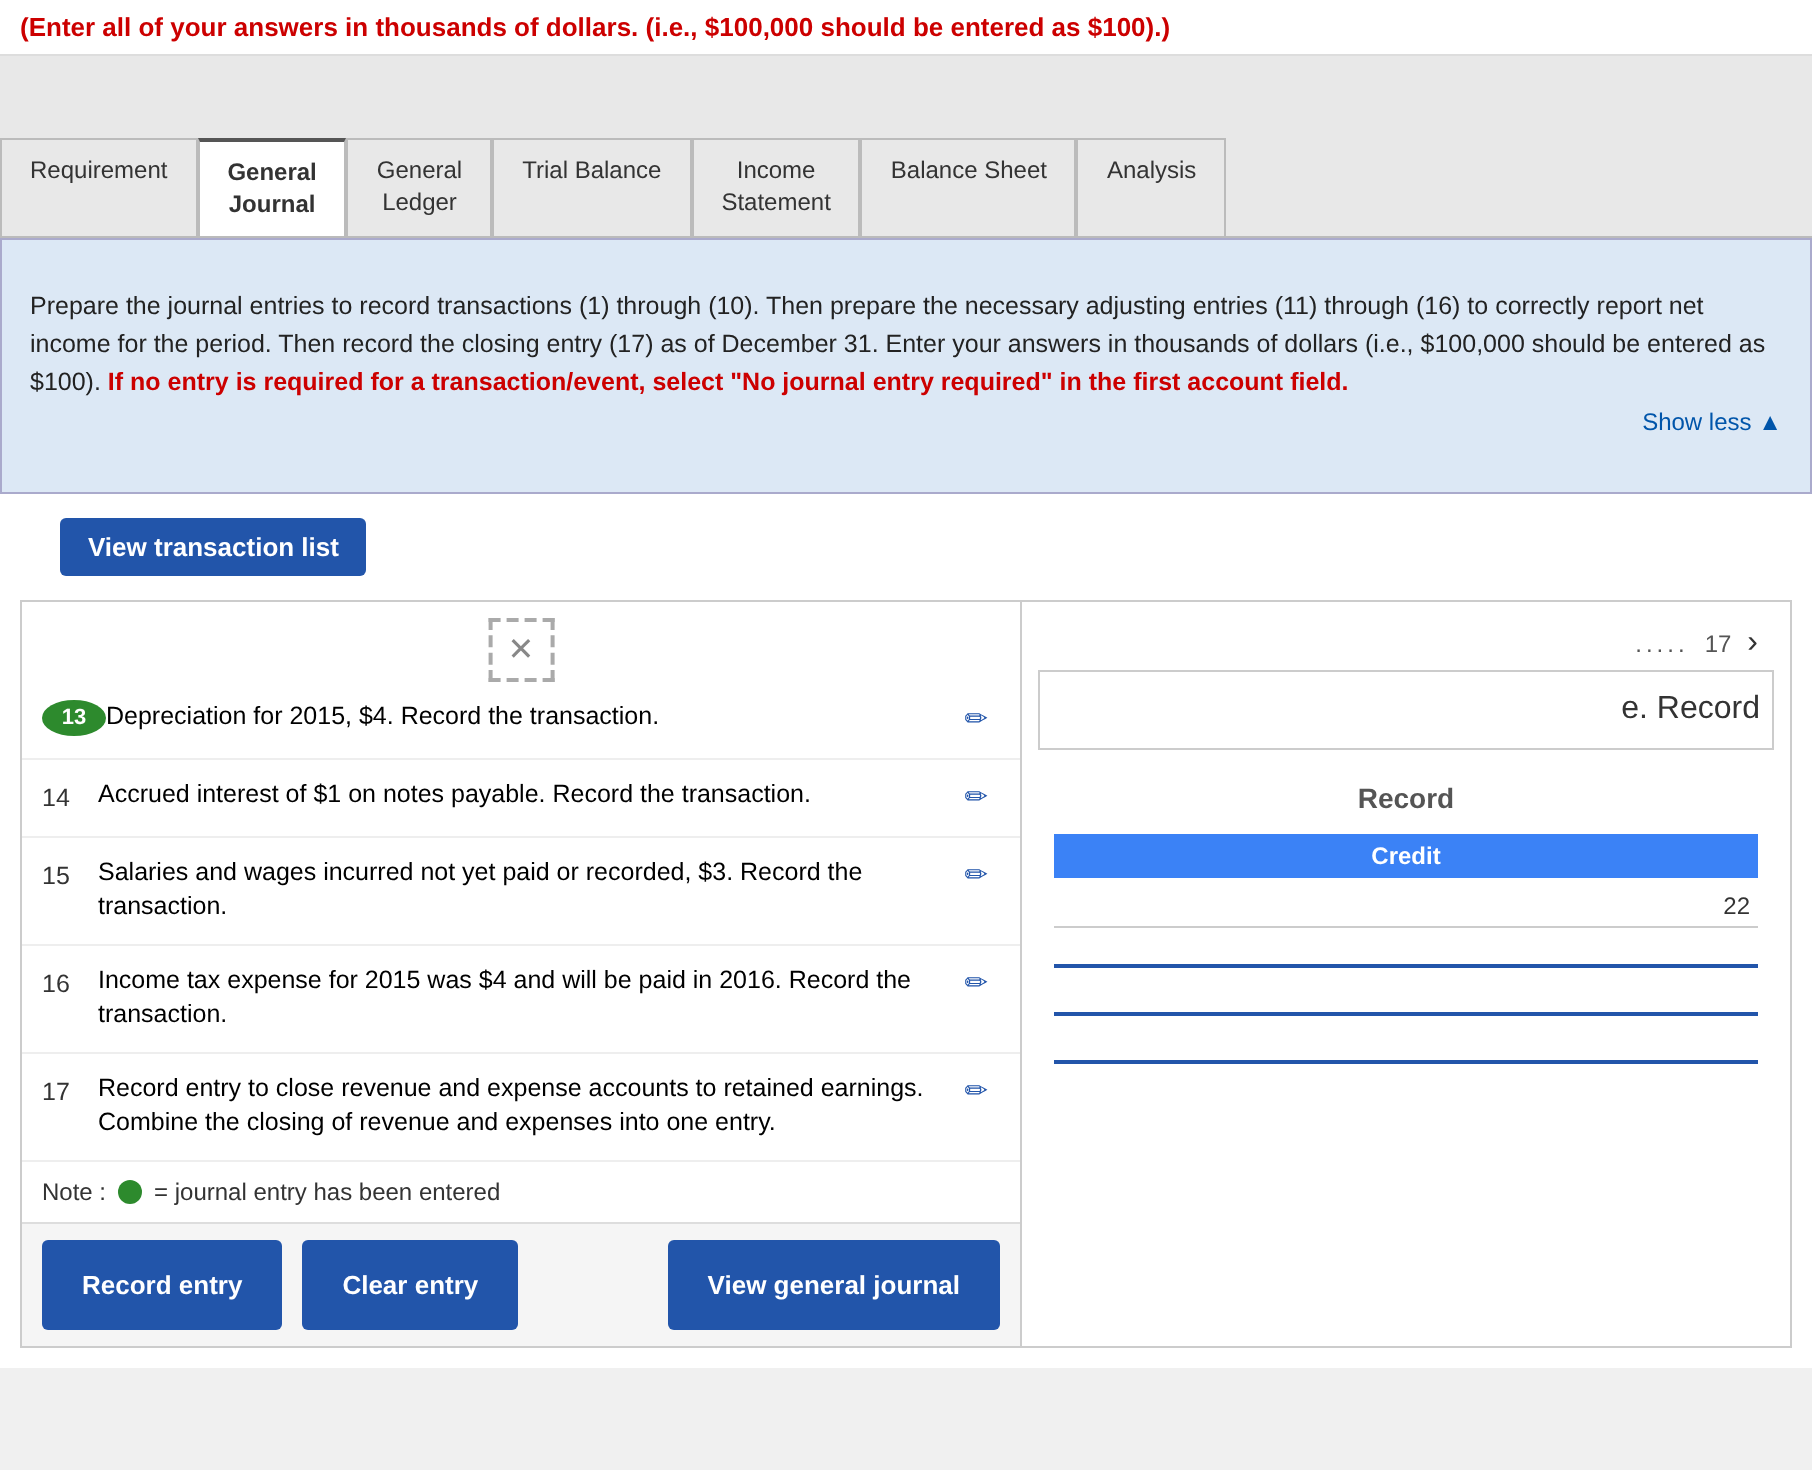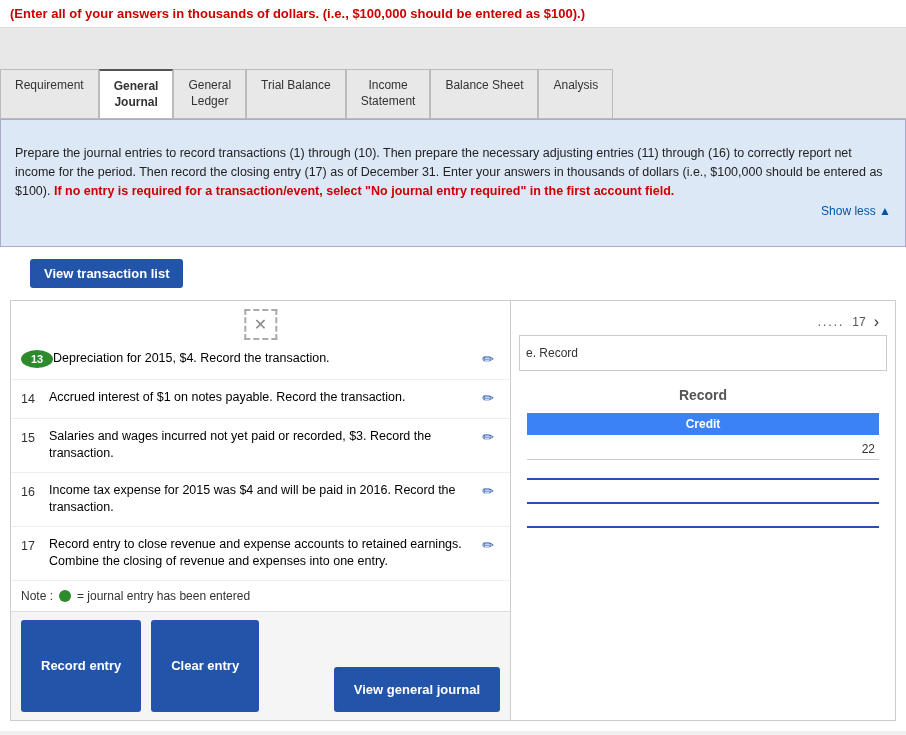--- a/index.html
+++ b/index.html
@@ -303,34 +303,34 @@
 
       <div class="note-row">
         <span>Note :</span>
         <span class="green-dot"></span>
         <span>= journal entry has been entered</span>
       </div>
 
       <div class="bottom-buttons">
         <button class="btn-blue">Record entry</button>
         <button class="btn-blue">Clear entry</button>
-        <button class="btn-blue" style="margin-left: auto; margin-top: 47px;">View general journal</button>
+        <button class="btn-blue" style="margin-left: auto;">View general journal</button>
       </div>
     </div>
 
     <div class="right-panel">
       <div class="right-panel-inner">
 
         <div class="nav-row">
           <span class="nav-dots">.....</span>
           <span>17</span>
           <span class="nav-arrow">›</span>
         </div>
 
-        <div style="border: 1px solid #ccc; padding: 6px; margin-bottom: 6px; background: #fff; font-size: 12px;">
+        <div style="border: 1px solid #ccc; padding: 6px; margin-bottom: 6px; background: #fff; font-size: 16px; text-align: right;">
           <div style="color:#333; padding: 4px 0;">e. Record</div>
         </div>
 
         <div style="text-align:center; padding: 10px 0 6px 0; font-size:14px; color:#555; font-weight: bold;">Record</div>
 
         <div class="credit-section">
           <div class="credit-label">Credit</div>
           <div class="credit-value">22</div>
           <input class="input-line" type="text" value="" style="">
           <input class="input-line" type="text" value="" style="">

